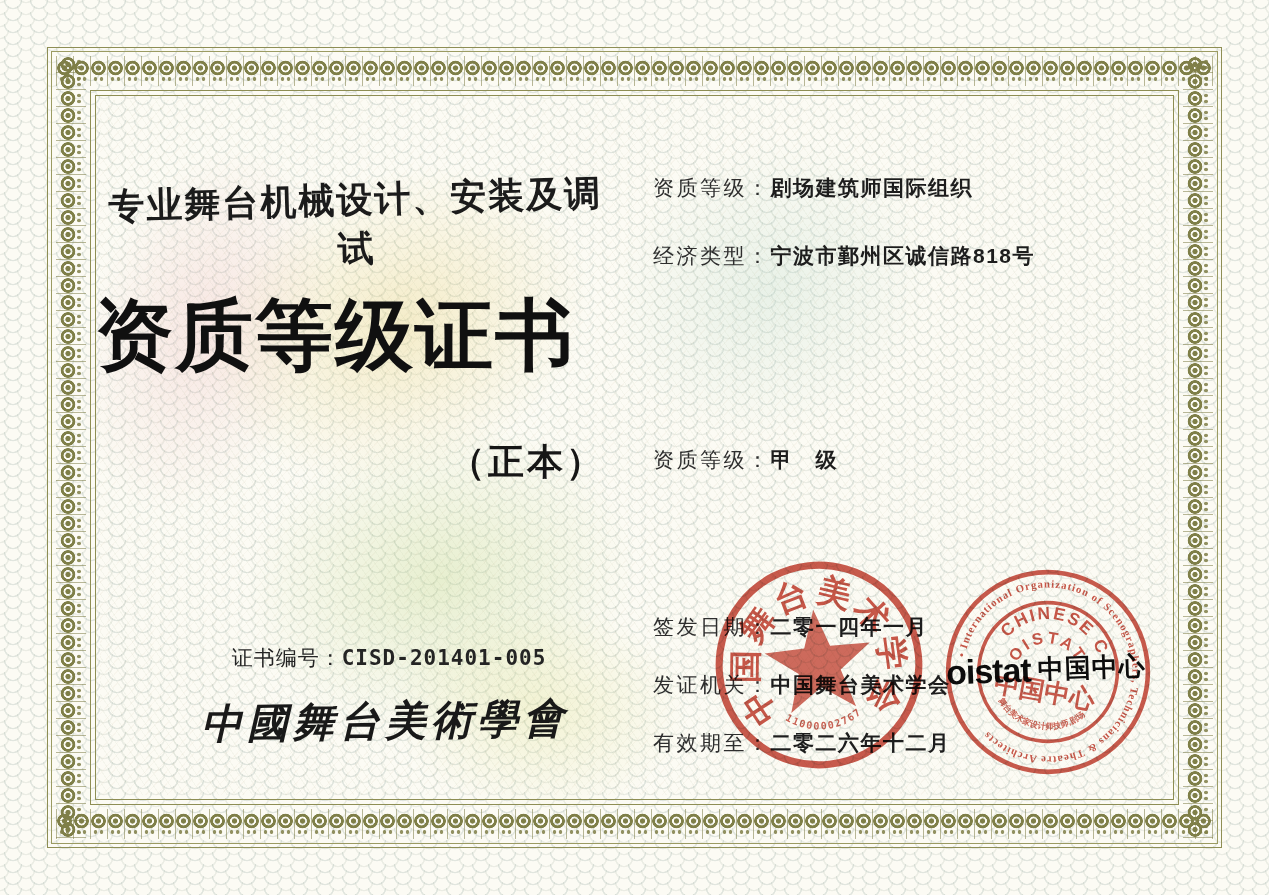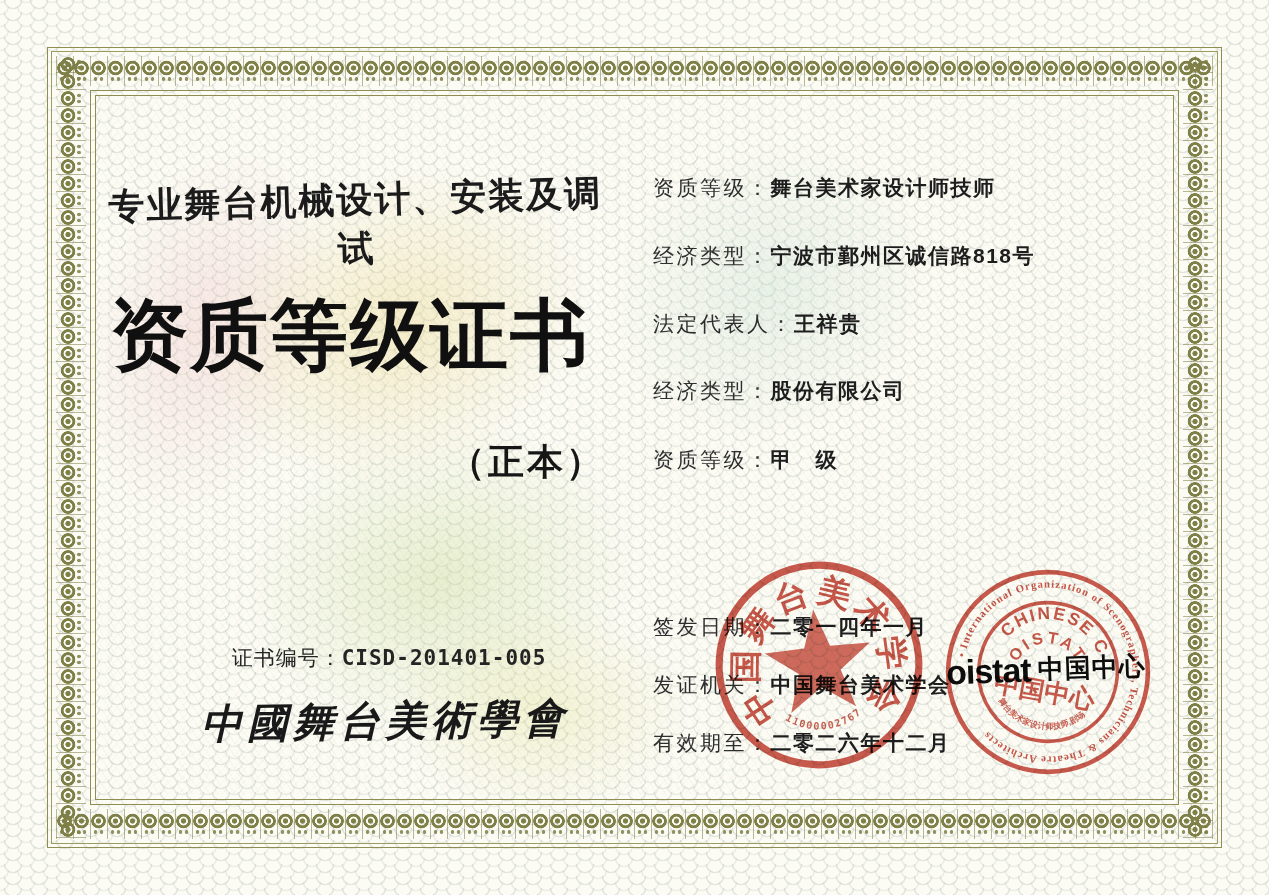--- a/index.html
+++ b/index.html
@@ -60,21 +60,21 @@
   }
   .orn-left{left:56px;} .orn-right{right:56px;}
 
   
   .tagline{
     position:absolute;left:106px;top:176px;width:500px;text-align:center;
     font-size:36px;font-weight:700;color:#1b1b1b;letter-spacing:2px;
     transform:rotate(-1.6deg);
   }
   .main-title{
-    position:absolute;left:95px;top:284px;width:510px;text-align:center;
+    position:absolute;left:95px;top:284px;width:510px;text-align:left;
     font-size:78px;font-weight:900;color:#101010;letter-spacing:2px;
   }
   .subtitle{
     position:absolute;left:95px;top:438px;width:510px;text-align:right;
     font-size:36px;font-weight:700;color:#161616;letter-spacing:3px;
   }
   .certno{
     position:absolute;left:95px;top:644px;width:510px;text-align:center;
     font-size:21px;color:#242424;letter-spacing:1px;padding-left:39px;
   }
@@ -124,30 +124,24 @@
 
   <div class="tagline">专业舞台机械设计、安装及调试</div>
   <div class="main-title">资质等级证书</div>
   <div class="subtitle">（正本）</div>
   <div class="certno">
     <span>证书编号：</span><span class="num">CISD-201401-005</span>
   </div>
   <div class="signature">中國舞台美術學會</div>
 
   <div class="field" style="top:174px">
-    <span class="flabel">资质等级：</span><span class="fvalue">舞台美术家设计师技师</span>
+    <span class="flabel">资质等级：</span><span class="fvalue">剧场建筑师国际组织</span>
   </div>
   <div class="field" style="top:242px">
     <span class="flabel">经济类型：</span><span class="fvalue">宁波市鄞州区诚信路818号</span>
-  </div>
-  <div class="field" style="top:310px">
-    <span class="flabel">法定代表人：</span><span class="fvalue">王祥贵</span>
-  </div>
-  <div class="field" style="top:377px">
-    <span class="flabel">经济类型：</span><span class="fvalue">股份有限公司</span>
   </div>
   <div class="field" style="top:613px">
     <span class="flabel">签发日期：</span><span class="fvalue">二零一四年一月</span>
   </div>
 
   <div class="field" style="top:446px">
     <span class="flabel">资质等级：</span><span class="fvalue">甲　级</span>
   </div>
   <div class="field" style="top:729px">
     <span class="flabel">有效期至：</span><span class="fvalue">二零二六年十二月</span>

